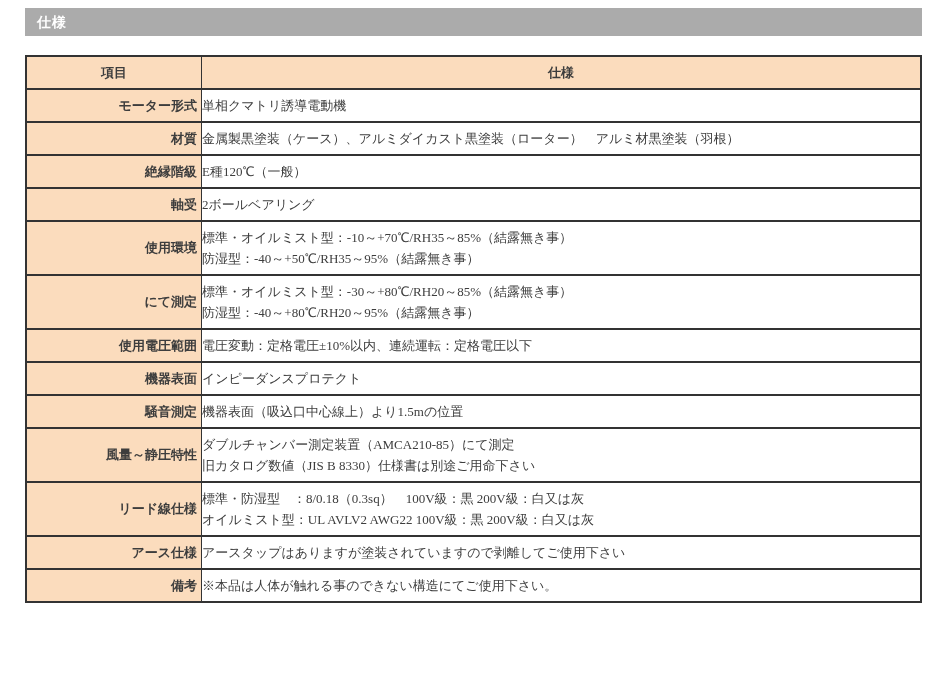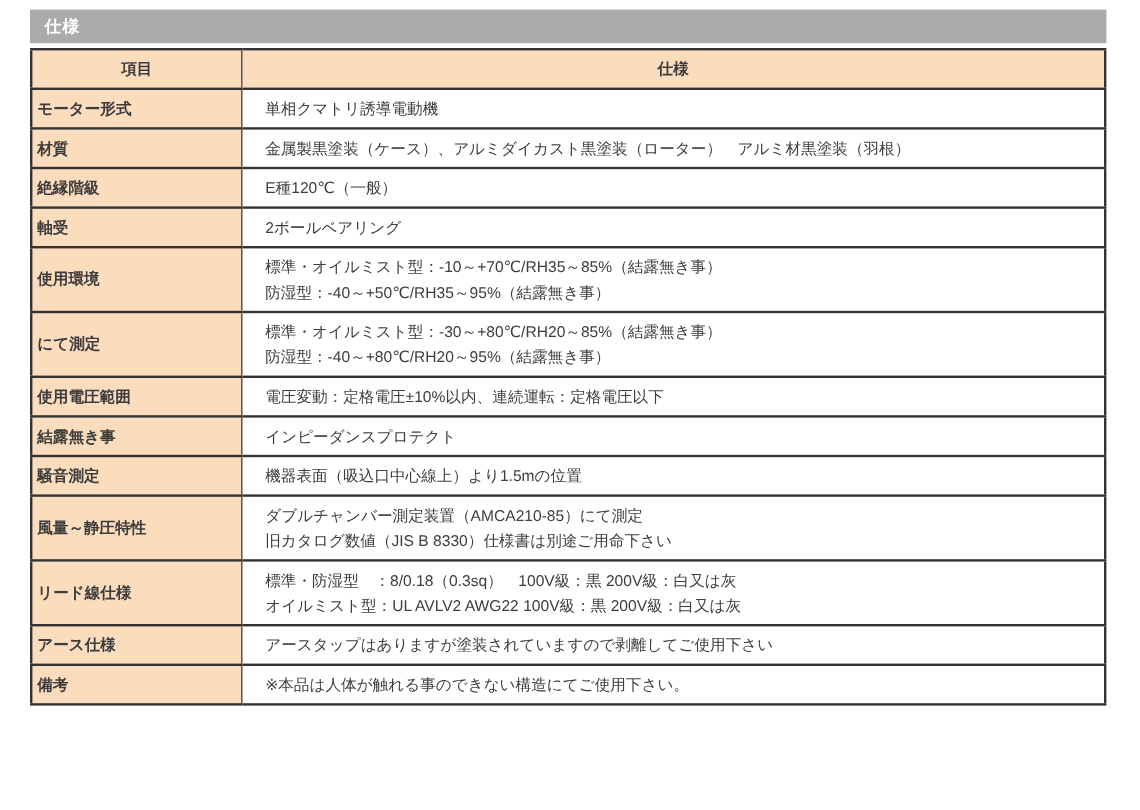--- a/index.html
+++ b/index.html
@@ -23,25 +23,26 @@
     background: var(--section-bar-bg, #ababab);
     padding-left: 12px;
   }
   .section-title {
     color: var(--section-bar-text, #ffffff);
     font-weight: bold;
     font-size: 14px;
     letter-spacing: 1px;
   }
   table.spec-table {
-    margin-top: 4px;
+    margin-top: 19px;
     width: 100%;
     border-collapse: collapse;
     border: 2px solid var(--border, #333333);
     table-layout: fixed;
+    font-family: Liberation Serif, serif;
   }
   .spec-table th, .spec-table td {
     border-top: 2px solid var(--border, #333333);
     border-bottom: 2px solid var(--border, #333333);
     border-left: 1px solid var(--border, #333333);
     border-right: 1px solid var(--border, #333333);
     font-size: 13px;
     color: var(--text, #3d3d3d);
     vertical-align: middle;
   }
@@ -49,27 +50,27 @@
     background: var(--label-cell-bg, #fbdcbd);
     text-align: center;
     font-weight: bold;
     height: 31px;
     padding: 0;
   }
   .col-item { width: 174px; }
   .spec-table tbody th.row-label {
     background: var(--label-cell-bg, #fbdcbd);
     font-weight: bold;
-    text-align: left;
+    text-align: right;
     padding: 5px 4px;
   }
   .spec-table td.row-value {
     background: #ffffff;
     text-align: left;
-    padding: 5px 19px;
+    padding: 5px 0;
   }
   .value-line {
     line-height: 21px;
     white-space: pre-wrap;
   }
 </style>
 </head>
 <body>
 
 <div class="page">
@@ -122,21 +123,21 @@
             <div class="value-line">防湿型：-40～+80℃/RH20～95%（結露無き事）</div>
           </td>
         </tr>
         <tr>
           <th class="row-label">使用電圧範囲</th>
           <td class="row-value">
             <div class="value-line">電圧変動：定格電圧±10%以内、連続運転：定格電圧以下</div>
           </td>
         </tr>
         <tr>
-          <th class="row-label">結露無き事</th>
+          <th class="row-label">機器表面</th>
           <td class="row-value">
             <div class="value-line">インピーダンスプロテクト</div>
           </td>
         </tr>
         <tr>
           <th class="row-label">騒音測定</th>
           <td class="row-value">
             <div class="value-line">機器表面（吸込口中心線上）より1.5mの位置</div>
           </td>
         </tr>

